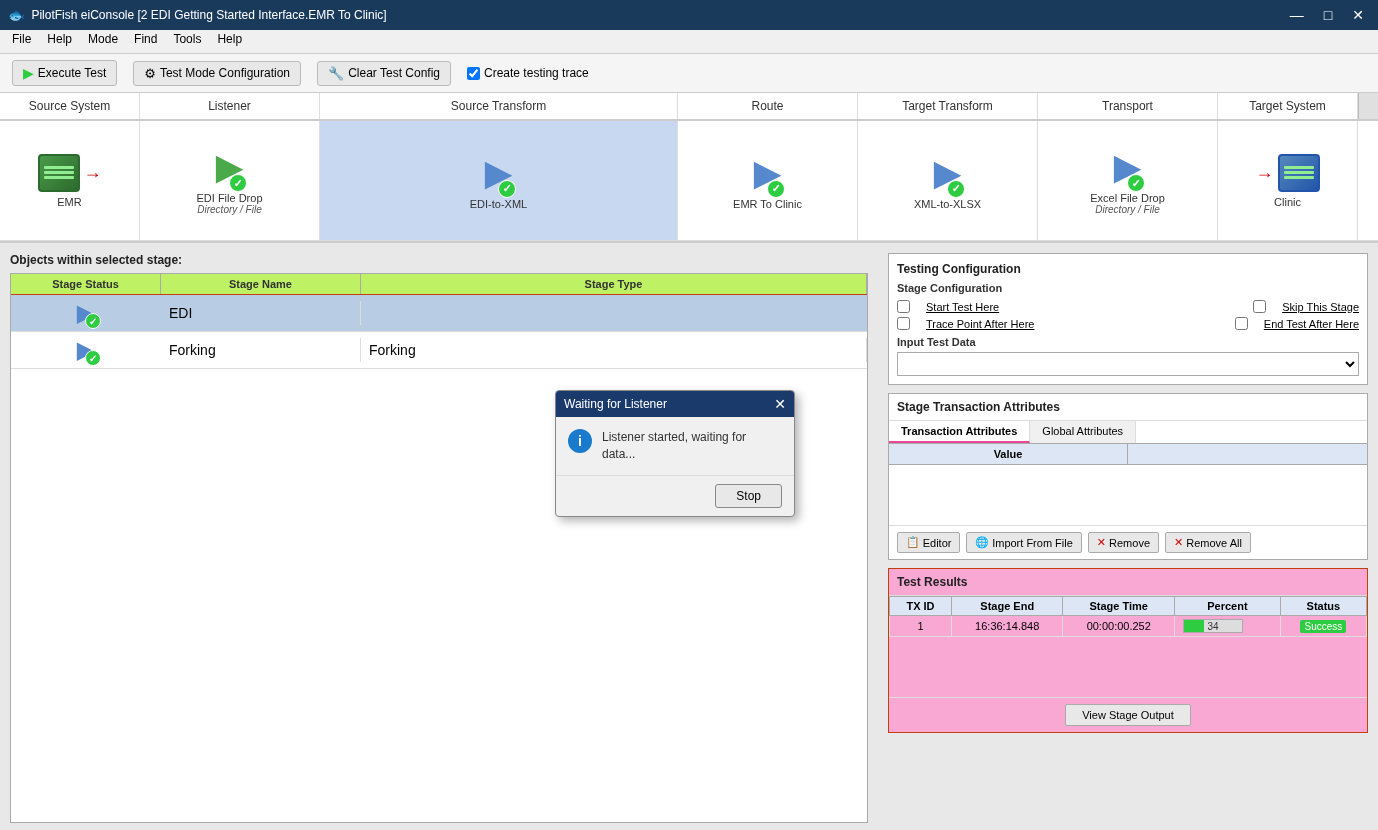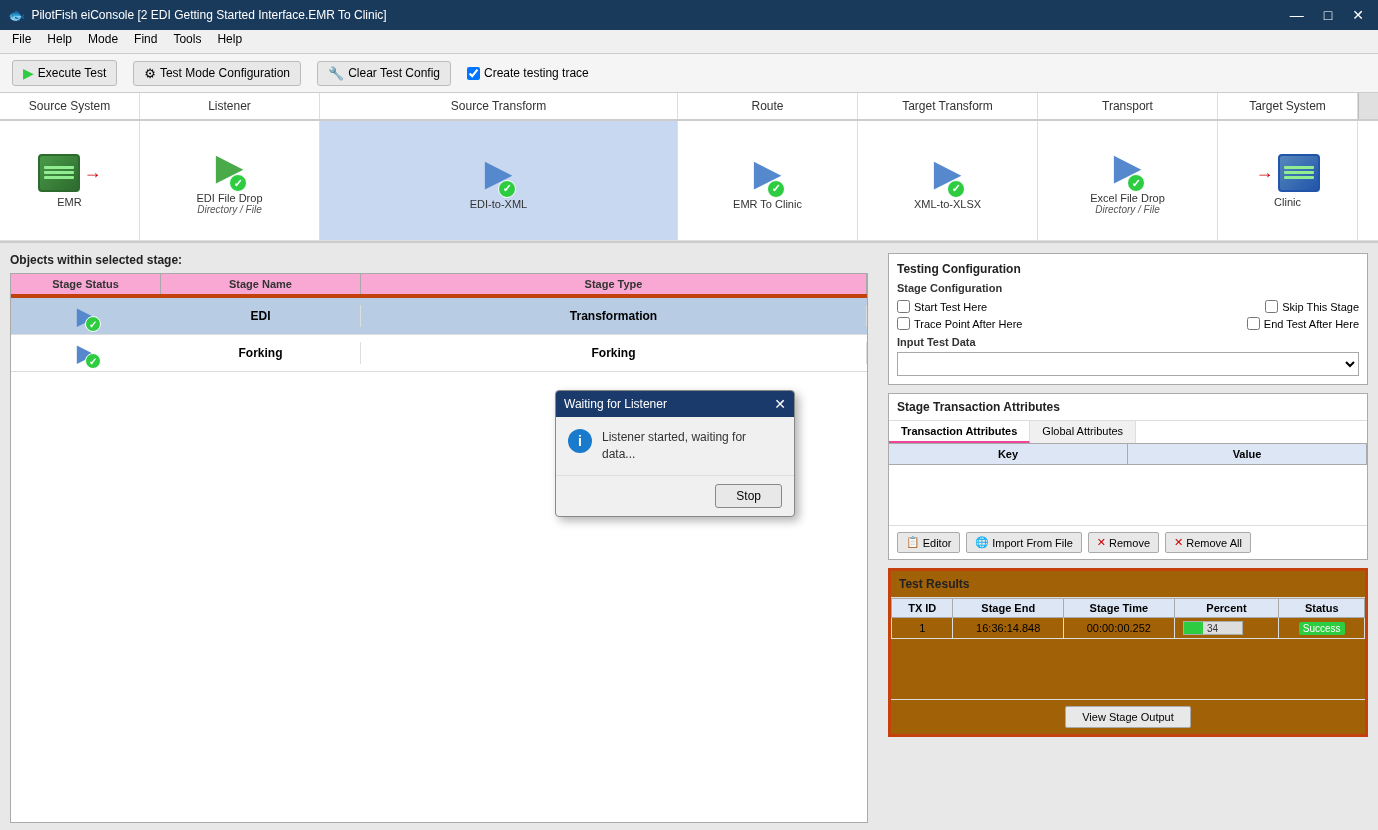--- a/index.html
+++ b/index.html
@@ -151,57 +151,56 @@
       color: #222;
     }
     .table-container {
       background: white;
       border: 1px solid #aaa;
       flex: 1;
     }
     .table-header {
       display: grid;
       grid-template-columns: 150px 200px 1fr;
-      background: #f9a8d4;
-      border-bottom: 4px solid #c2410c;
+      background: #bef264;
+      border-bottom: 1px solid #c2410c;
     }
     .table-header-cell {
       padding: 4px 8px;
       font-size: 11px;
       font-weight: 600;
       text-align: center;
       border-right: 1px solid #aaa;
       color: #333;
     }
     .table-row-item {
       display: grid;
       grid-template-columns: 150px 200px 1fr;
       border-bottom: 1px solid #ddd;
       align-items: center;
     }
     .table-row-item.selected { background: #b8cce4; }
     .table-cell {
       padding: 4px 8px;
-      font-size: 12px;
+      font-size: 14px;
       border-right: 1px solid #ddd;
-      text-align: center;
-      font-weight: bold;
+      text-align: left;
     }
     .table-cell-icons { display: flex; align-items: center; justify-content: center; gap: 4px; padding: 4px; }
 
     
     .config-panel {
       background: white;
       border: 1px solid #aaa;
       padding: 8px;
     }
     .config-title { font-size: 12px; font-weight: 700; margin-bottom: 6px; color: #222; }
     .config-subtitle { font-size: 11px; font-weight: 600; margin-bottom: 6px; color: #333; }
     .config-row { display: flex; justify-content: space-between; margin-bottom: 4px; }
-    .config-check { display: flex; align-items: center; gap: 4px; font-size: 11px; }
+    .config-check { display: flex; align-items: center; gap: 16px; font-size: 11px; text-decoration: underline; }
 
     
     .input-section { margin-top: 6px; }
     .input-label { font-size: 11px; font-weight: 600; margin-bottom: 4px; color: #333; }
     .input-select {
       width: 100%;
       height: 24px;
       border: 1px solid #aaa;
       font-size: 11px;
       background: white;
@@ -232,22 +231,22 @@
       padding: 3px 8px;
       background: #e8e8e8;
       border: 1px solid #aaa;
       border-radius: 2px;
       font-size: 11px;
       cursor: pointer;
     }
 
     
     .results-panel {
-      background: #a16207;
-      border: 3px solid #c2410c;
+      background: #f9a8d4;
+      border: 1px solid #c2410c;
     }
     .results-title { font-size: 12px; font-weight: 700; padding: 6px 8px; border-bottom: 1px solid #ddd; color: #222; }
     .results-table { width: 100%; border-collapse: collapse; }
     .results-th { padding: 3px 8px; background: #dce6f5; font-size: 11px; font-weight: 600; text-align: center; border: 1px solid #aaa; }
     .results-td { padding: 3px 8px; font-size: 11px; border: 1px solid #ddd; text-align: center; }
     .results-body-area { min-height: 60px; }
     .results-footer { padding: 6px 8px; display: flex; justify-content: center; border-top: 1px solid #ddd; }
     .view-btn {
       padding: 4px 16px;
       background: #e8e8e8;
@@ -493,21 +492,20 @@
       </div>
 
       <div class="table-row-item selected">
         <div class="table-cell-icons">
           <div style="position:relative; display:inline-block;">
             <span style="font-size:24px; color:#5588cc;">▶</span>
             <div style="position:absolute; bottom:-2px; right:-6px; width:16px; height:16px; background:#2ecc40; border-radius:50%; display:flex; align-items:center; justify-content:center; color:white; font-size:10px; font-weight:bold; border:1px solid white;">✓</div>
           </div>
         </div>
         <div class="table-cell">EDI</div>
-        <div class="table-cell">Transformation</div>
       </div>
 
       <div class="table-row-item">
         <div class="table-cell-icons">
           <div style="position:relative; display:inline-block;">
             <span style="font-size:24px; color:#5588cc;">▶</span>
             <div style="position:absolute; bottom:-2px; right:-6px; width:16px; height:16px; background:#2ecc40; border-radius:50%; display:flex; align-items:center; justify-content:center; color:white; font-size:10px; font-weight:bold; border:1px solid white;">✓</div>
           </div>
         </div>
         <div class="table-cell">Forking</div>
@@ -550,21 +548,20 @@
     </div>
 
     <div class="attr-panel">
       <div class="attr-title">Stage Transaction Attributes</div>
       <div class="attr-tabs">
         <div class="attr-tab active">Transaction Attributes</div>
         <div class="attr-tab">Global Attributes</div>
       </div>
       <div class="attr-table">
         <div class="attr-table-header">
-          <div class="attr-table-header-cell">Key</div>
           <div class="attr-table-header-cell">Value</div>
         </div>
         <div class="attr-table-body"></div>
       </div>
       <div class="attr-buttons">
         <button class="attr-btn">
           <span style="font-size:11px;">📋</span>
           <span>Editor</span>
         </button>
         <button class="attr-btn">

